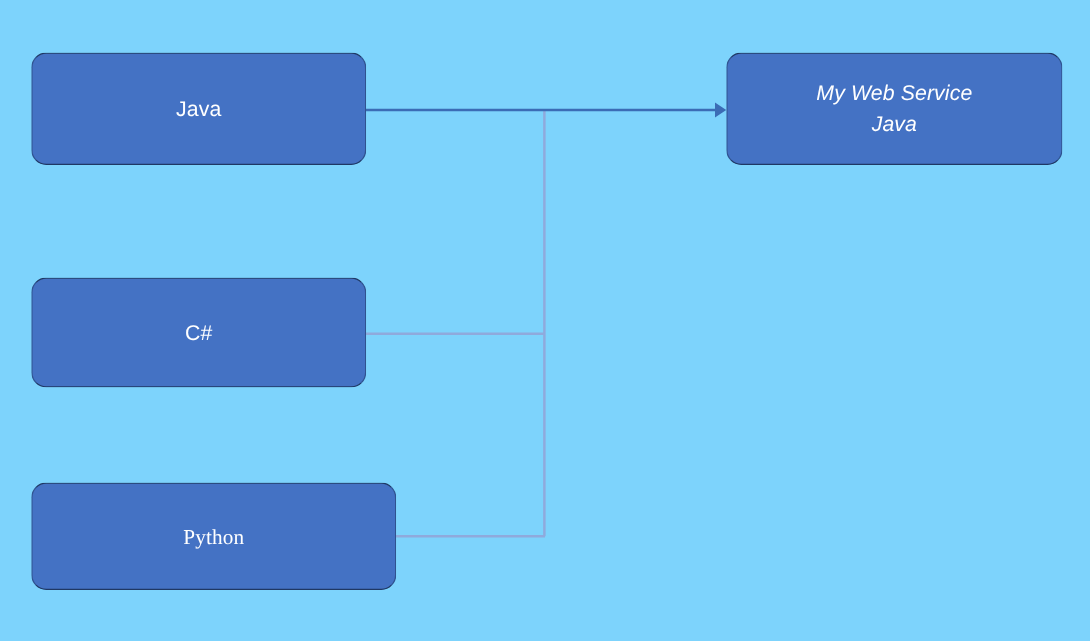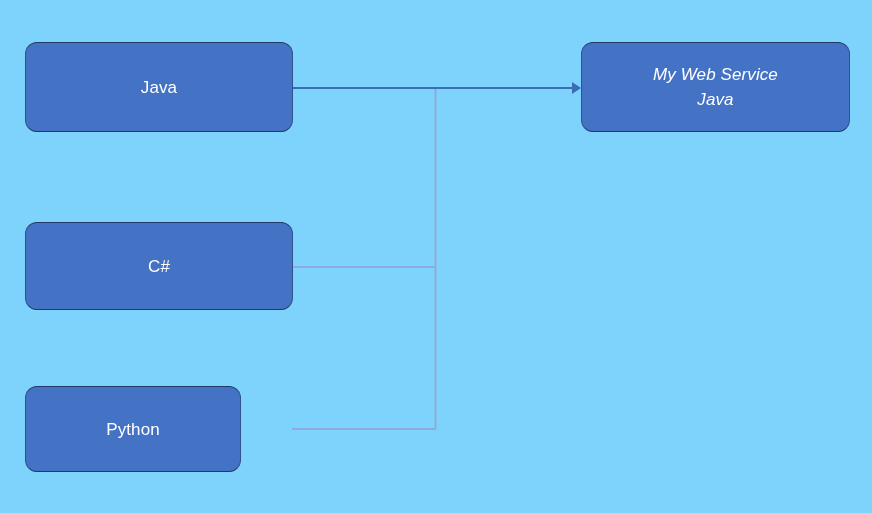--- a/index.html
+++ b/index.html
@@ -54,21 +54,21 @@
   }
   .node-label {
     display: block;
     width: 100%;
     text-align: center;
     white-space: pre-line;
   }
 
   #node-java      { left: 25px;  top: 42px;  width: 268px; height: 90px; }
   #node-csharp    { left: 25px;  top: 222px; width: 268px; height: 88px; }
-  #node-python    { left: 25px;  top: 386px; width: 216px; height: 86px; }
+  #node-python    { left: 25px;  top: 386px; width: 292px; height: 86px; font-family: Liberation Serif, serif; }
   #node-service   { left: 581px; top: 42px;  width: 269px; height: 90px; font-style: italic; }
 </style>
 </head>
 <body>
 
 <div id="canvas">
 
   <svg id="connector-layer" viewBox="0 0 872 513" width="872" height="513" xmlns="http://www.w3.org/2000/svg">
 
     <line x1="435.5" y1="88" x2="435.5" y2="429" stroke="#8FAADC" stroke-width="2"></line>

